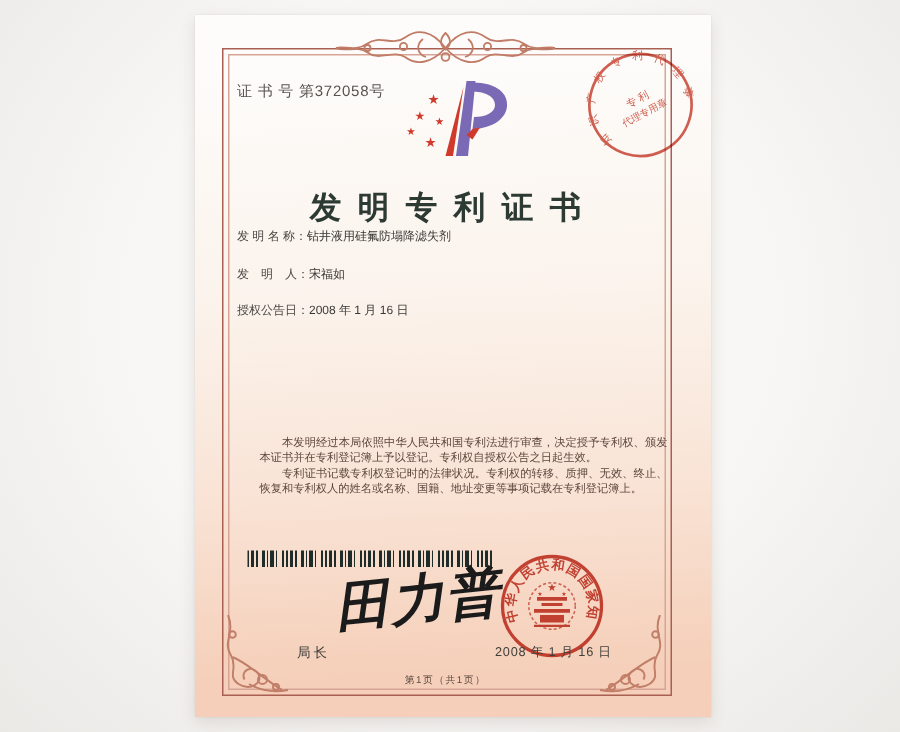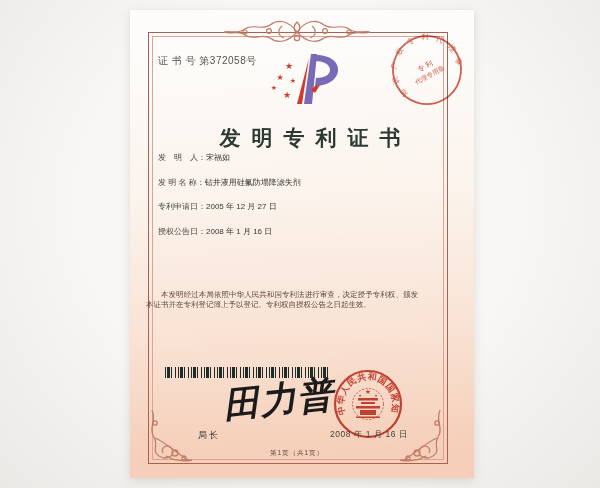--- a/index.html
+++ b/index.html
@@ -22,27 +22,27 @@
   .corner{position:absolute;opacity:.95;}
   .corner.bl{left:16px;top:400px;}
   .corner.br{left:268px;top:400px;transform:scaleX(-1);}
   .cert-no{position:absolute;left:28px;top:44px;font-size:10px;color:#58534f;
     letter-spacing:.5px;white-space:pre;}
   .logo{position:absolute;left:135px;top:38px;}
   .agency-seal{position:absolute;left:257px;top:20px;width:80px;height:80px;
     transform:rotate(-28deg);opacity:.88;mix-blend-mode:multiply;}
   .title{position:absolute;left:18px;top:114px;width:298px;margin:0;
     text-align:center;font-family:"Liberation Serif",serif;font-weight:600;
-    font-size:21px;letter-spacing:11px;text-indent:11px;color:#2d3a34;padding-left:13px;}
+    font-size:21px;letter-spacing:11px;text-indent:11px;color:#2d3a34;}
   .fields{position:absolute;left:28px;top:142px;width:280px;}
   .field-row{font-size:8px;line-height:11px;margin-bottom:13.5px;color:#403e3b;
     white-space:pre;}
   .f-label{color:#4b4744;}
   .f-value{color:#393734;}
-  .bodytext{position:absolute;left:16px;top:280px;width:272px;
+  .bodytext{position:absolute;left:43px;top:280px;width:272px;
     font-size:7.5px;line-height:10.3px;color:#5e453e;text-align:justify;}
   .bodytext p{margin:0;text-indent:2em;}
   .barcode{position:absolute;left:35px;top:357px;width:165px;height:11px;
     background:repeating-linear-gradient(90deg,
       #1e2d2a 0 1px,transparent 1px 2.2px,
       #1e2d2a 2.2px 4.6px,transparent 4.6px 6px,
       #1e2d2a 6px 7px,transparent 7px 9.8px,
       #1e2d2a 9.8px 11.4px,transparent 11.4px 13px);}
   .director-label{position:absolute;left:68px;top:419px;font-size:9px;
     color:#3c3a38;letter-spacing:2px;}
@@ -125,28 +125,28 @@
         <textPath href="#agRing" startOffset="2" textLength="148" lengthAdjust="spacing">知识产权专利代理事务所</textPath>
       </text>
       <text x="40" y="38" font-size="7" fill="#cb4a3a" text-anchor="middle">专 利</text>
       <text x="40" y="48" font-size="6.5" fill="#cb4a3a" text-anchor="middle">代理专用章</text>
     </svg>
   </div>
 
   <h1 class="title">发明专利证书</h1>
 
   <div class="fields">
+    <div class="field-row"><span class="f-label">发 明 名 称：</span><span class="f-value">钻井液用硅氟防塌降滤失剂</span></div>
     <div class="field-row"><span class="f-label">发　明　人：</span><span class="f-value">宋福如</span></div>
-    <div class="field-row"><span class="f-label">发 明 名 称：</span><span class="f-value">钻井液用硅氟防塌降滤失剂</span></div>
-    <div class="field-row"><span class="f-label">专利申请日：</span><span class="f-value">2005 年 12 月 27 日</span></div>
     <div class="field-row"><span class="f-label">授权公告日：</span><span class="f-value">2008 年 1 月 16 日</span></div>
   </div>
 
   <div class="bodytext">
     <p>本发明经过本局依照中华人民共和国专利法进行审查，决定授予专利权、颁发本证书并在专利登记簿上予以登记。专利权自授权公告之日起生效。</p>
+    <p>专利证书记载专利权登记时的法律状况。专利权的转移、质押、无效、终止、恢复和专利权人的姓名或名称、国籍、地址变更等事项记载在专利登记簿上。</p>
   </div>
 
   <div class="barcode"></div>
 
   <span class="director-label">局长</span>
   <span class="signature">田力普</span>
 
   <div class="sipo-seal">
     <svg width="72" height="72" viewBox="0 0 72 72">
       <circle cx="36" cy="36" r="33" fill="none" stroke="#c43c2e" stroke-width="2.2"></circle>

